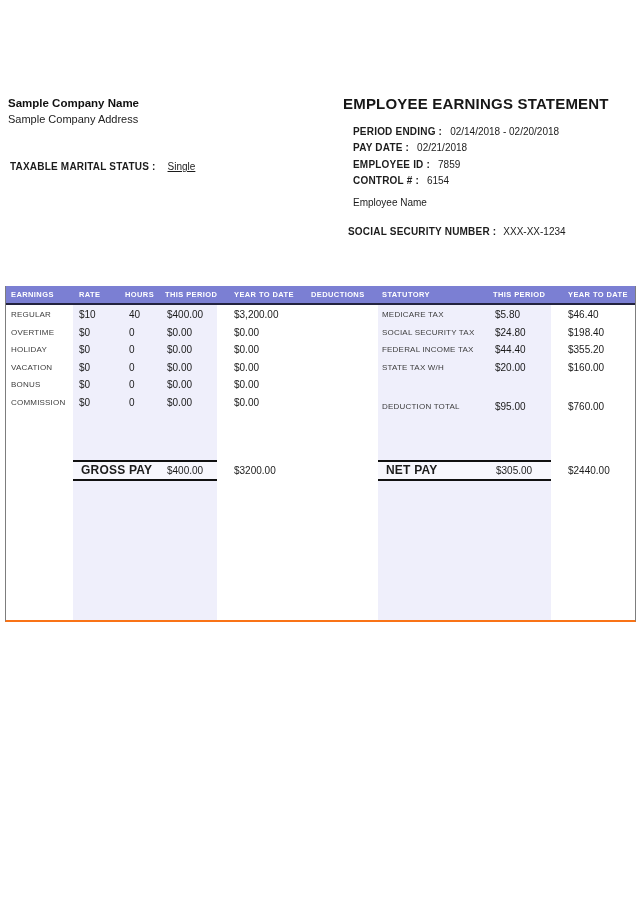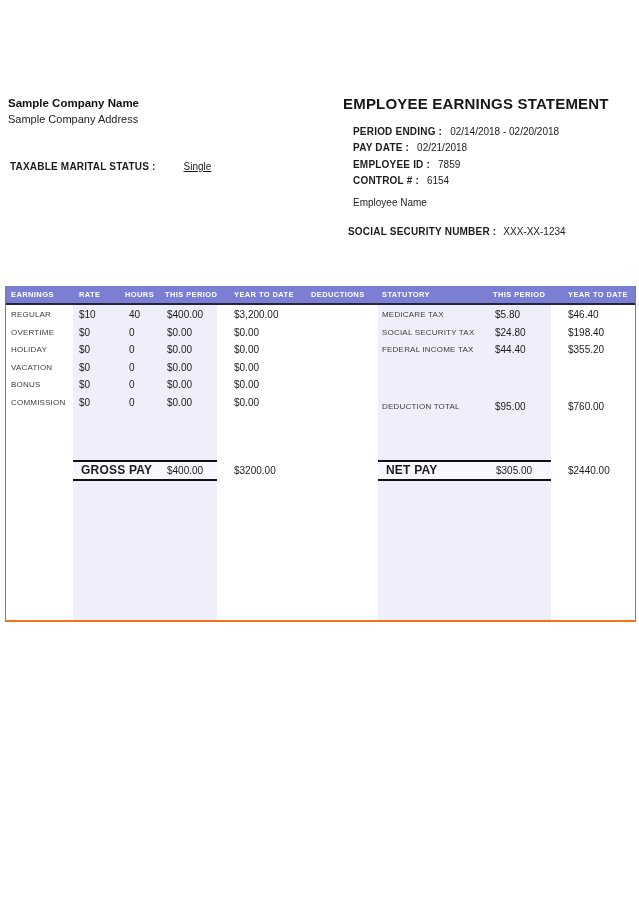--- a/index.html
+++ b/index.html
@@ -6,21 +6,21 @@
   body{width:639px;height:899px;position:relative;font-family:"Liberation Sans",sans-serif;color:#1c1c1c;}
   .page{position:absolute;inset:0;background:#fff;overflow:hidden;}
 
   
   .company{position:absolute;left:8px;top:97px;}
   .company-name{font-weight:bold;font-size:11.5px;color:#111;}
   .company-address{font-size:11px;margin-top:4px;color:#222;}
 
   .marital{position:absolute;left:10px;top:161px;font-size:10px;}
   .marital .b{font-weight:bold;letter-spacing:0.2px;}
-  .marital .v{margin-left:28px;text-decoration:underline;}
+  .marital .v{margin-left:12px;text-decoration:underline;}
 
   .statement{position:absolute;left:343px;top:95px;width:292px;}
   .stmt-title{font-size:15px;font-weight:bold;letter-spacing:0.2px;color:#171717;}
   .stmt-fields{margin-left:10px;margin-top:12px;}
   .field-line{font-size:10px;height:16.3px;line-height:16.3px;white-space:nowrap;}
   .field-line .b{font-weight:bold;letter-spacing:0.2px;}
   .field-line .v{margin-left:8px;}
   .empinfo{margin-left:10px;margin-top:6px;font-size:10px;}
   .empinfo div{height:16px;line-height:16px;}
   .ssn{margin-left:5px;margin-top:15px;font-size:10px;white-space:nowrap;}
@@ -161,20 +161,25 @@
     <div class="erow" style="top:37.5px">
       <span class="rlabel" style="left:376px">SOCIAL SECURITY TAX</span>
       <span class="rval" style="left:489px">$24.80</span>
       <span class="rval" style="left:562px">$198.40</span>
     </div>
     <div class="erow" style="top:55px">
       <span class="rlabel" style="left:376px">FEDERAL INCOME TAX</span>
       <span class="rval" style="left:489px">$44.40</span>
       <span class="rval" style="left:562px">$355.20</span>
     </div>
+    <div class="erow" style="top:72.5px">
+      <span class="rlabel" style="left:376px">STATE TAX W/H</span>
+      <span class="rval" style="left:489px">$20.00</span>
+      <span class="rval" style="left:562px">$160.00</span>
+    </div>
     <div class="erow" style="top:112px">
       <span class="rlabel" style="left:376px">DEDUCTION TOTAL</span>
       <span class="rval" style="left:489px">$95.00</span>
       <span class="rval" style="left:562px">$760.00</span>
     </div>
 
     <div class="total-cell" style="left:67px;top:174px;width:144px;">
       <span class="tlabel">GROSS PAY</span>
       <span class="tval" style="left:94px">$400.00</span>
     </div>

